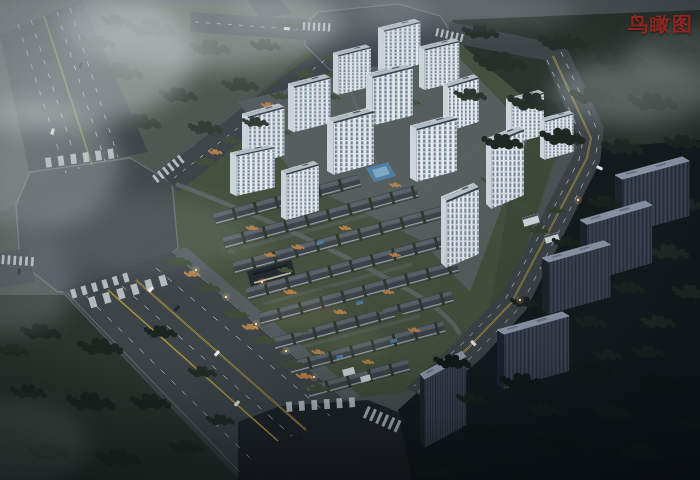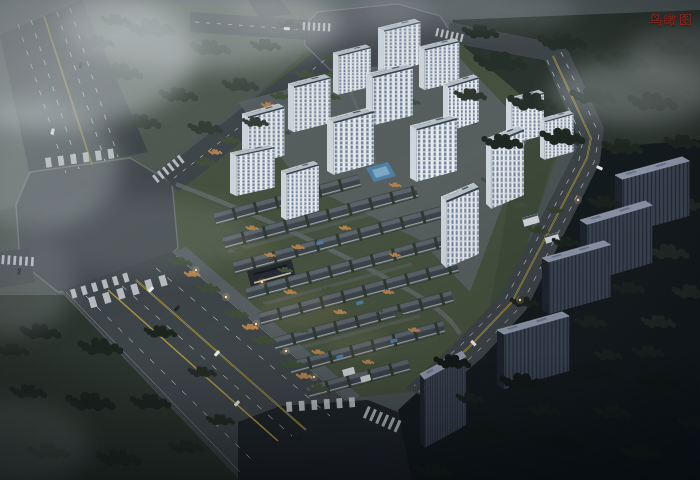--- a/index.html
+++ b/index.html
@@ -1,21 +1,21 @@
 <!DOCTYPE html>
 <html style="--label-color: #8e2620; --road-surface: #3e4549; --plaza-surface: #43494e; --greenery: #46523f; --forest-dark: #2b342f; --night-ground: #151c1f; --pool-water: #5181a6; --lane-white: #c9ced2; --lane-yellow: #a89543; --fog: #ccd3d6; --tower-roof: #b6c1c9; --tower-facade: #edf1f3; --dark-building: #3a4351; --villa-roof: #434b53; --autumn-tree: #b27a45;"><head>
 <meta charset="utf-8">
 <style>
   html,body{margin:0;padding:0;background:#1a1d21;font-family:"DejaVu Sans","Liberation Sans",sans-serif;}
   .stage{position:relative;width:700px;height:480px;overflow:hidden;background:#4c5557;}
   .stage svg{position:absolute;left:0;top:0;display:block;}
   .birdseye-label{
     position:absolute;top:11px;right:6px;
     color:var(--label-color,#8e2620);
-    font-size:13px;font-weight:normal;letter-spacing:2px;
+    font-size:20px;font-weight:bold;letter-spacing:2px;
     text-shadow:0 1px 2px rgba(0,0,0,.55);
     user-select:none;
   }
   .road{fill:var(--road-surface,#3e4549);}
   .plaza{fill:var(--plaza-surface,#43494e);}
   .green-base{fill:var(--greenery,#46523f);}
   .forest-bed{fill:var(--forest-dark,#2b342f);}
   .night{fill:var(--night-ground,#151c1f);}
   .pool{fill:var(--pool-water,#5181a6);}
   .laneW{stroke:var(--lane-white,#c9ced2);}

